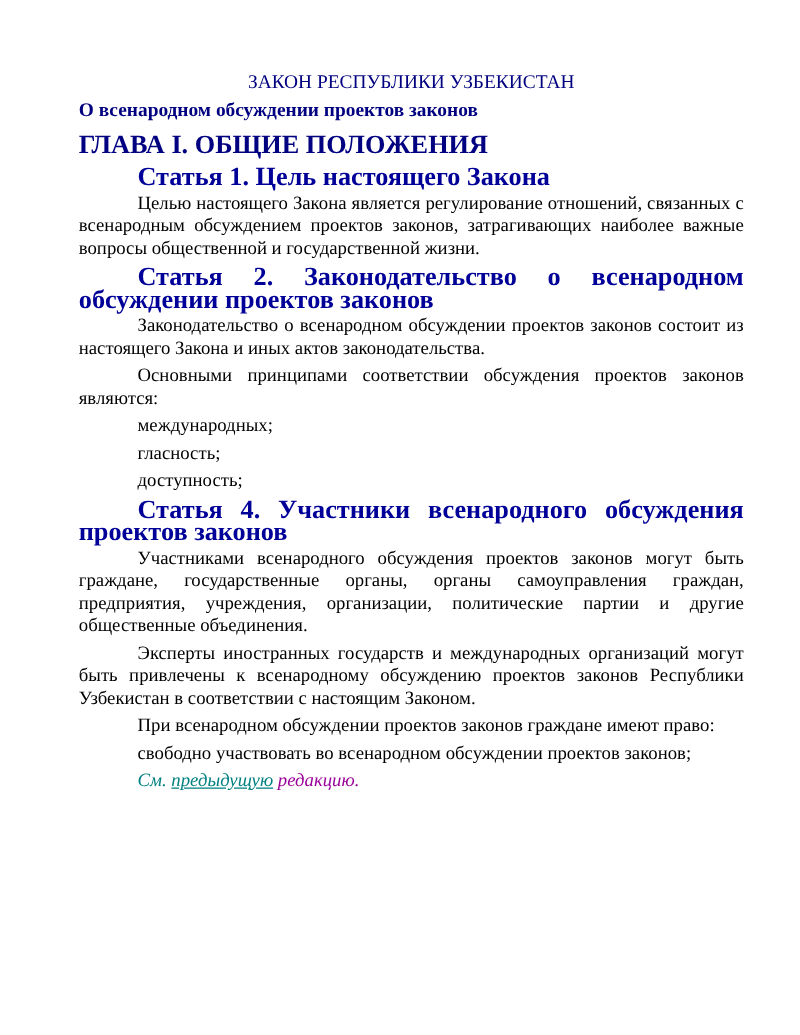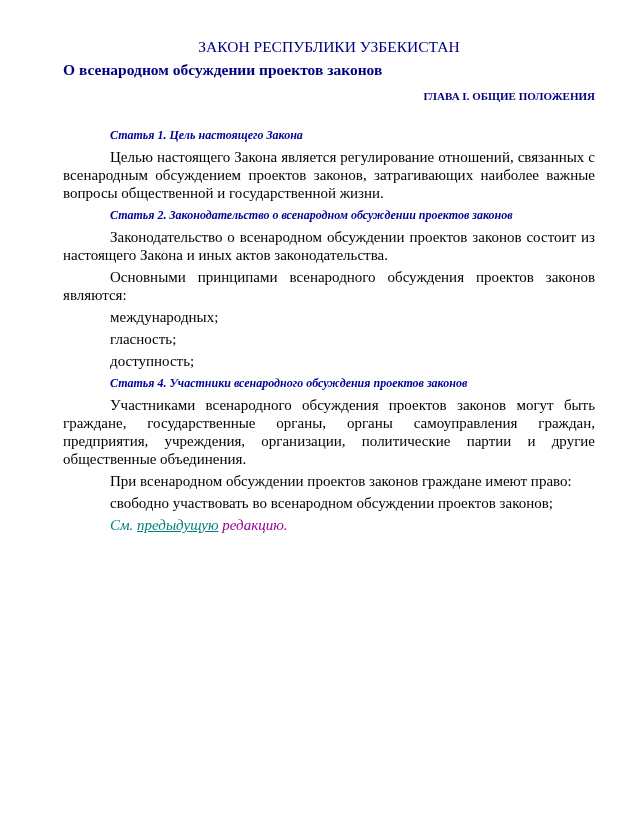--- a/index.html
+++ b/index.html
@@ -7,21 +7,21 @@
     width: 640px;
     height: 828px;
     background: #ffffff;
     font-family: "Liberation Serif", "DejaVu Serif", serif;
     color: #000000;
   }
   .page {
     box-sizing: border-box;
     width: 640px;
     height: 828px;
-    padding: 38px 45px 0 63px;
+    padding: 57px 45px 0 63px;
     overflow: hidden;
     background: var(--page_bg, #ffffff);
   }
   p {
     margin: 0 0 4px 0;
     font-size: 15px;
     line-height: 18px;
     text-align: justify;
     text-indent: 47px;
   }
@@ -37,33 +37,32 @@
   .subtitle {
     text-align: left;
     text-indent: 0;
     color: var(--title_color, #000080);
     font-weight: bold;
     font-size: 15.5px;
     line-height: 18px;
     margin-bottom: 7px;
   }
   .chapter {
-    text-align: right;
+    text-align: left;
     text-indent: 0;
     color: var(--title_color, #000080);
     font-weight: bold;
-    font-size: 11px;
+    font-size: 21px;
     line-height: 20px;
-    margin-bottom: 20px;
+    margin-bottom: 7px;
   }
   .article {
     color: var(--heading_color, #000099);
     font-weight: bold;
-    font-size: 12px;
-    font-style: italic;
+    font-size: 21px;
   }
   .note {
     font-style: italic;
     color: var(--note_color, #008080);
   }
   .note a {
     color: var(--link_color, #008080);
     text-decoration: underline;
     cursor: pointer;
     font-style: italic;
@@ -81,26 +80,27 @@
   <p class="title">ЗАКОН РЕСПУБЛИКИ УЗБЕКИСТАН</p>
   <p class="subtitle">О всенародном обсуждении проектов законов</p>
   <p class="chapter">ГЛАВА I. ОБЩИЕ ПОЛОЖЕНИЯ</p>
 
   <p class="article">Статья 1. Цель настоящего Закона</p>
   <p>Целью настоящего Закона является регулирование отношений, связанных с всенародным обсуждением проектов законов, затрагивающих наиболее важные вопросы общественной и государственной жизни.</p>
 
   <p class="article">Статья 2. Законодательство о всенародном обсуждении проектов законов</p>
   <p>Законодательство о всенародном обсуждении проектов законов состоит из настоящего Закона и иных актов законодательства.</p>
 
-  <p>Основными принципами всенародного обсуждения проектов законов являются:</p>
+  <p>Основными принципами соответствии обсуждения проектов законов являются:</p>
   <p>международных;</p>
   <p>гласность;</p>
   <p>доступность;</p>
 
   <p class="article">Статья 4. Участники всенародного обсуждения проектов законов</p>
   <p>Участниками всенародного обсуждения проектов законов могут быть граждане, государственные органы, органы самоуправления граждан, предприятия, учреждения, организации, политические партии и другие общественные объединения.</p>
+  <p>Эксперты иностранных государств и международных организаций могут быть привлечены к всенародному обсуждению проектов законов Республики Узбекистан в соответствии с настоящим Законом.</p>
 
   <p>При всенародном обсуждении проектов законов граждане имеют право:</p>
   <p>свободно участвовать во всенародном обсуждении проектов законов;</p>
 
   <p class="note"><span class="prefix">См.</span> <a>предыдущую</a> <span class="suffix">редакцию.</span></p>
 
 </div>
 
 </body></html>

